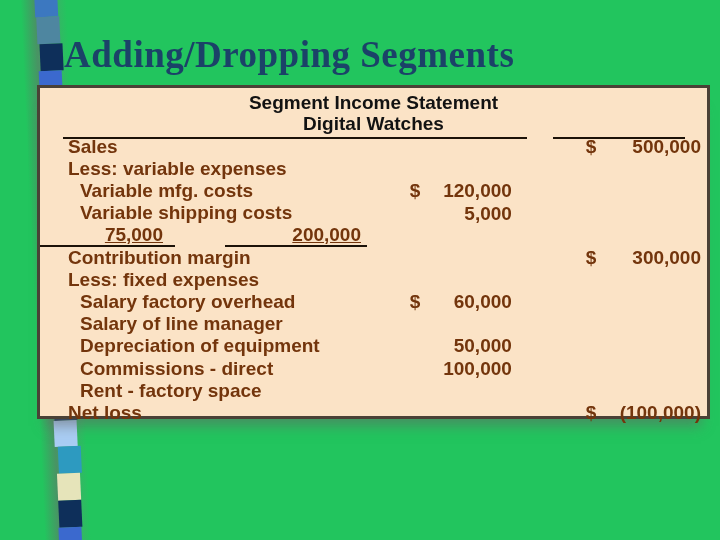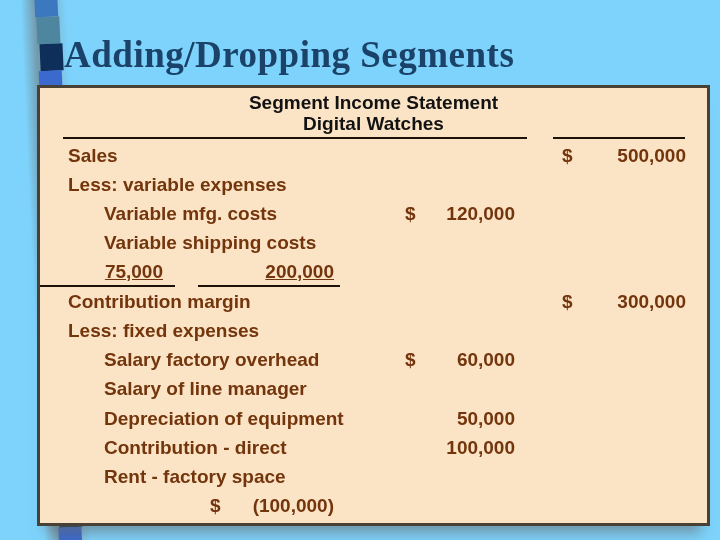--- a/index.html
+++ b/index.html
@@ -1,20 +1,20 @@
 <!DOCTYPE html>
 <html style="--title_text: #1b4268; --statement_bg: #fbe3c6; --statement_border: #4a4136; --body_text: #73350c; --header_text: #121212; --rule_line: #1c1208;"><head>
 <meta charset="utf-8">
 <style>
   html,body{margin:0;padding:0;}
   body{
     width:720px;height:540px;background:#ffffff;overflow:hidden;
     font-family:"Liberation Sans",sans-serif;position:relative;
   }
-  .slide{position:absolute;inset:0;width:720px;height:540px;background:#7dd3fc;overflow:hidden;}
+  .slide{position:absolute;inset:0;width:720px;height:540px;background:#22c55e;overflow:hidden;}
 
   
   .strip-wrap{
     position:absolute;left:20px;top:-10px;width:46px;height:565px;
     transform:rotate(-2.6deg);transform-origin:50% 0;
   }
   .strip-glow{
     position:absolute;inset:0;
     background:linear-gradient(90deg,rgba(120,120,120,0) 0%,rgba(105,105,105,.55) 32%,rgba(125,125,125,.40) 60%,rgba(170,170,170,0) 100%);
   }
@@ -29,41 +29,41 @@
   
   .title{
     position:absolute;left:64px;top:34px;
     font-family:"Liberation Serif",serif;font-weight:bold;
     font-size:37px;line-height:42px;color:var(--title_text,#1b4268);
     letter-spacing:.5px;white-space:nowrap;
   }
 
   
   .statement{
-    position:absolute;left:37px;top:85px;width:673px;height:441px;
+    position:absolute;left:37px;top:85px;width:673px;height:334px;
     box-sizing:border-box;border:3px solid var(--statement_border,#4a4136);
     background:var(--statement_bg,#fbe3c6);
     box-shadow:0 16px 12px -9px rgba(100,100,100,.55);
     display:flex;flex-direction:column;
     color:var(--body_text,#73350c);font-weight:bold;font-size:19px;
   }
   .stmt-header{
     padding-top:4px;text-align:center;color:var(--header_text,#121212);
     line-height:21px;font-size:19px;
   }
   .rule-row{position:relative;height:5px;margin-top:2px;}
   .rule{position:absolute;top:1px;height:2px;background:var(--rule_line,#1c1208);}
   .rule.left{left:23px;width:464px;}
   .rule.right{left:513px;width:132px;}
 
   .rows{flex:1;display:flex;flex-direction:column;padding-bottom:2px;}
-  .row{flex:1;display:flex;align-items:center;min-height:0;}
+  .row{flex:1;display:flex;align-items:flex-start;min-height:0;gap:27px;}
   .label{width:352px;box-sizing:border-box;white-space:nowrap;}
   .label.ind0{padding-left:28px;}
-  .label.ind1{padding-left:64px;}
+  .label.ind1{padding-left:40px;}
   .mid,.rcol{
     box-sizing:border-box;align-self:stretch;display:flex;
     align-items:center;justify-content:space-between;white-space:nowrap;
   }
   .mid{width:135px;padding:0 12px 0 13px;}
   .rcol{width:142px;margin-left:23px;padding:0 6px 0 12px;}
   .mid .val,.rcol .val{margin-left:auto;}
   .uline{border-bottom:2px solid var(--rule_line,#1c1208);text-decoration:underline;}
 </style>
 </head>
@@ -141,20 +141,24 @@
       <span class="val">120,000</span>
     </div>
     <div class="rcol">
       <span class="cur"></span>
       <span class="val"></span>
     </div>
   </div>
 
   <div class="row">
     <div class="label ind1">Variable shipping costs</div>
+    <div class="mid">
+      <span class="cur"></span>
+      <span class="val">5,000</span>
+    </div>
     <div class="rcol">
       <span class="cur"></span>
       <span class="val"></span>
     </div>
   </div>
 
   <div class="row">
     <div class="mid uline">
       <span class="cur"></span>
       <span class="val">75,000</span>
@@ -215,41 +219,42 @@
       <span class="cur"></span>
       <span class="val">50,000</span>
     </div>
     <div class="rcol">
       <span class="cur"></span>
       <span class="val"></span>
     </div>
   </div>
 
   <div class="row">
-    <div class="label ind1">Contribution - direct</div>
+    <div class="label ind1">Commissions - direct</div>
     <div class="mid">
       <span class="cur"></span>
       <span class="val">100,000</span>
     </div>
     <div class="rcol">
       <span class="cur"></span>
       <span class="val"></span>
     </div>
   </div>
 
   <div class="row">
     <div class="label ind1">Rent - factory space</div>
     <div class="rcol">
       <span class="cur"></span>
       <span class="val"></span>
     </div>
   </div>
 
 
   <div class="row">
+    <div class="label ind0">Net loss</div>
     <div class="mid">
       <span class="cur"></span>
       <span class="val"></span>
     </div>
     <div class="rcol">
       <span class="cur">$</span>
       <span class="val">(100,000)</span>
     </div>
   </div>
 </div>

